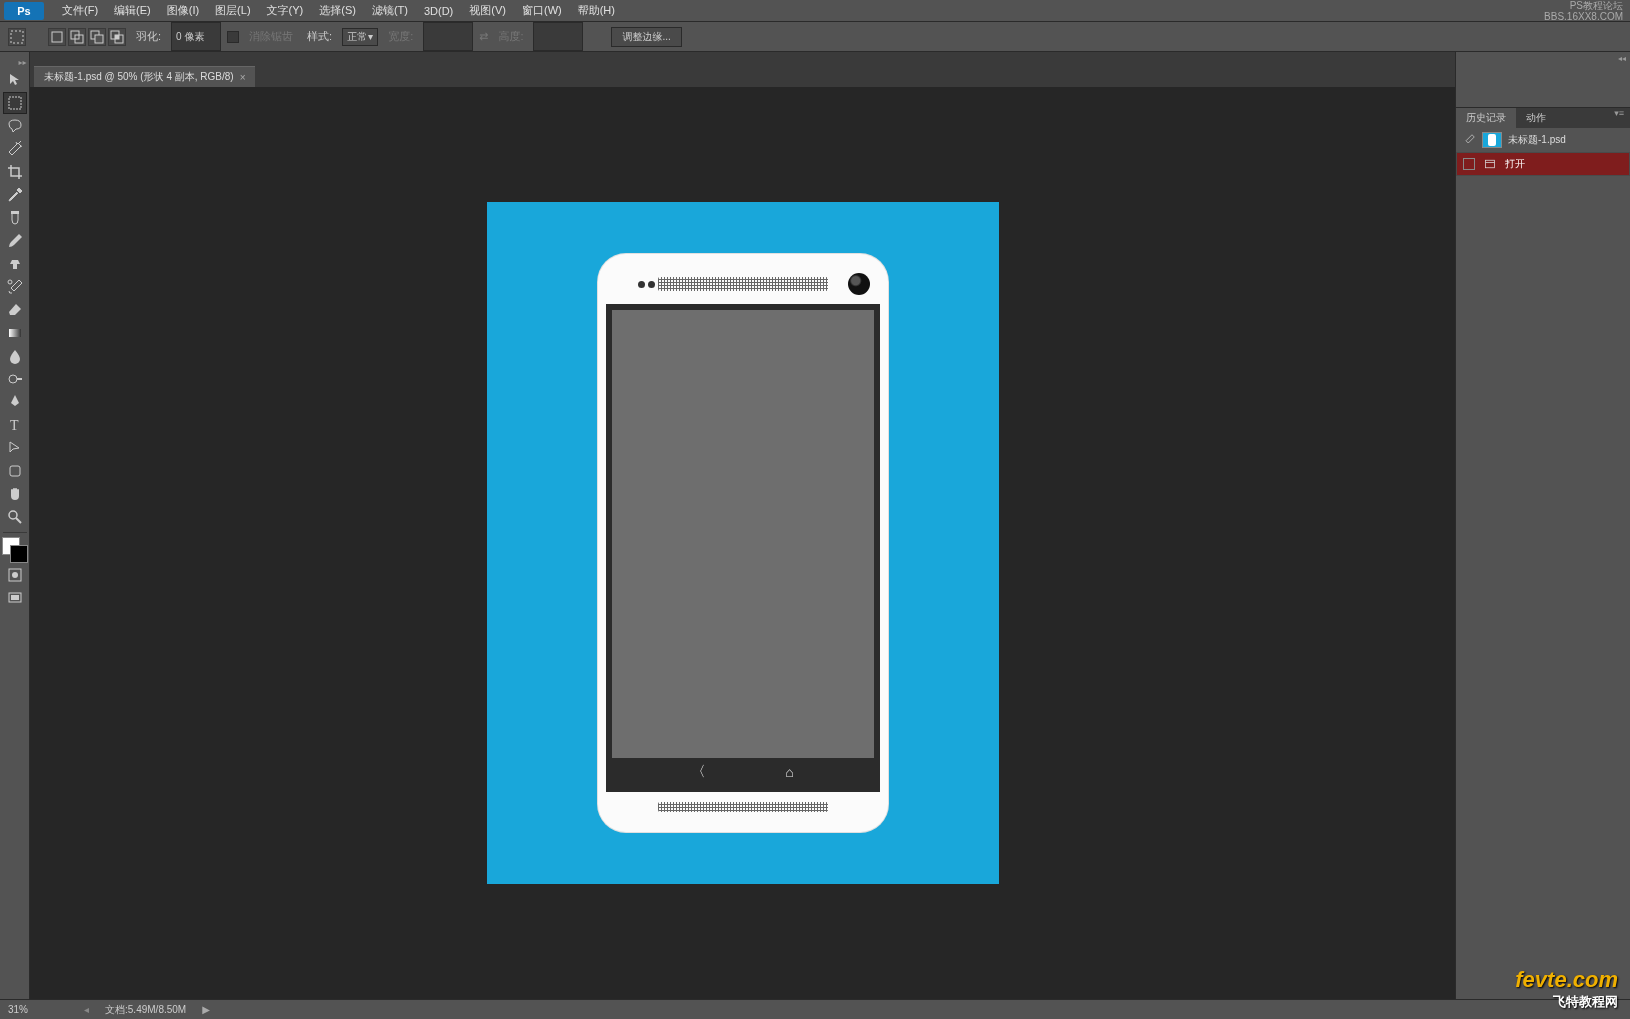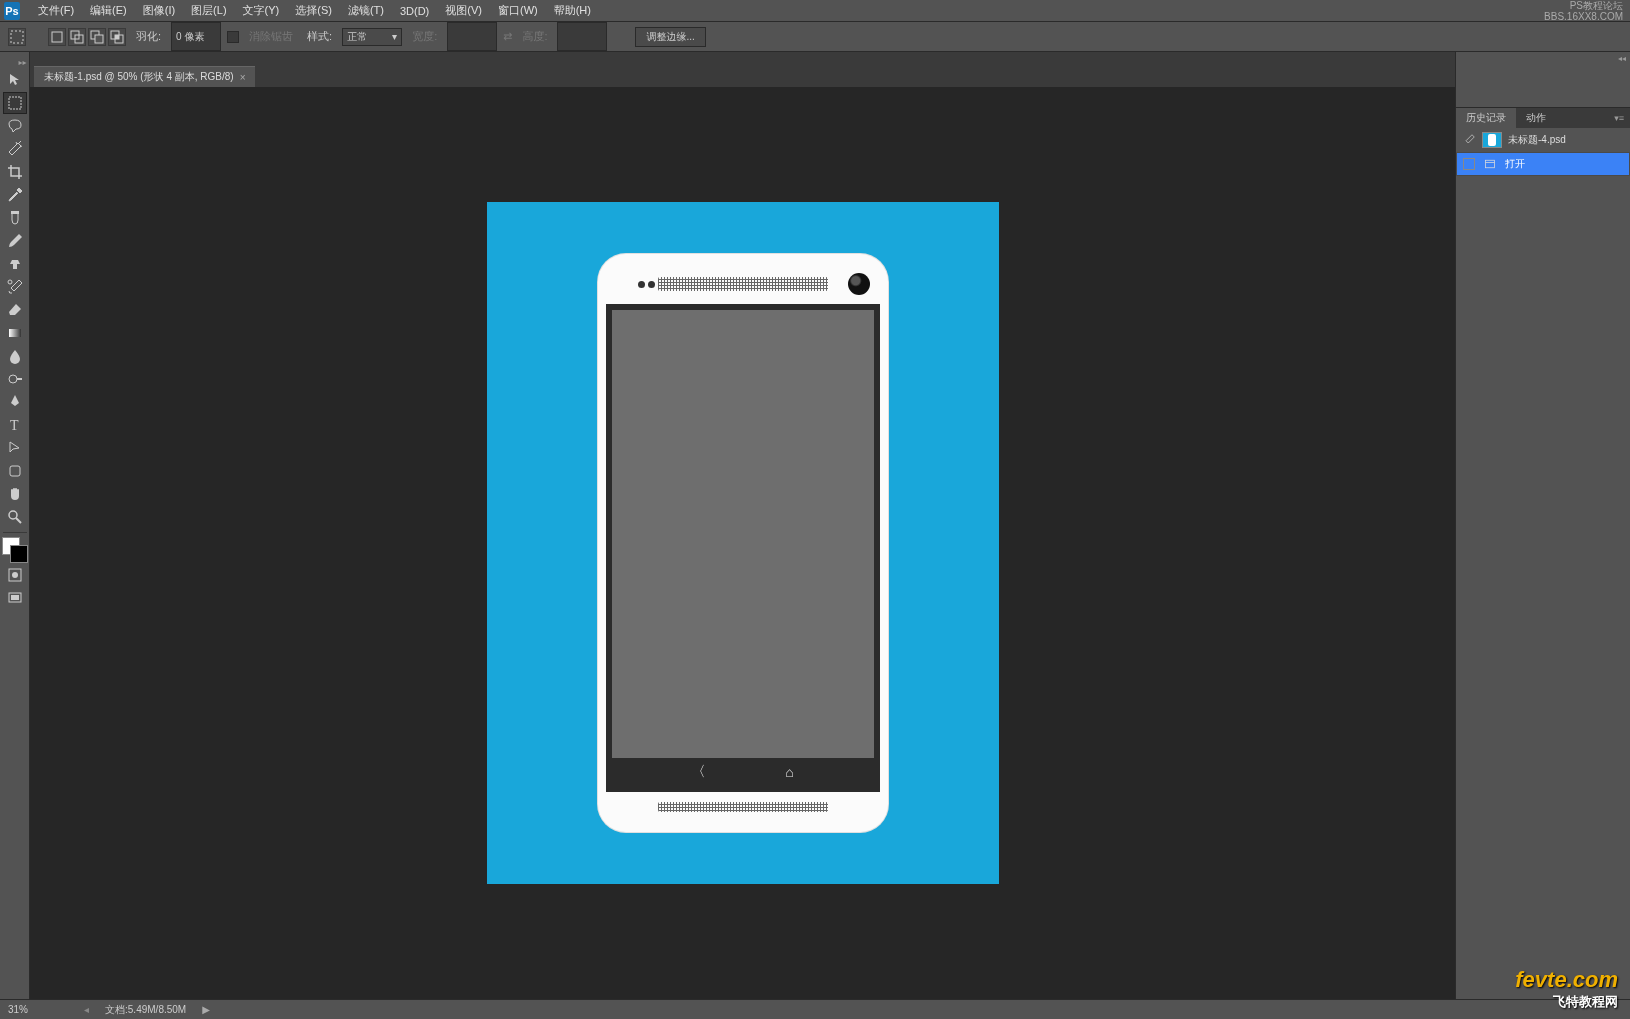--- a/index.html
+++ b/index.html
@@ -1,30 +1,30 @@
 <!DOCTYPE html>
 <html><head>
 <meta charset="utf-8">
 <style>
 * { margin: 0; padding: 0; box-sizing: border-box; user-select: none; }
 body { width: 1630px; height: 1019px; background: #535353; font-family: "Microsoft YaHei", Arial, sans-serif; font-size: 11px; color: #ccc; overflow: hidden; position: relative; }
 
 
 .menubar { height: 22px; background: #535353; display: flex; align-items: center; padding-left: 4px; border-bottom: 1px solid #2a2a2a; }
-.ps-logo { width: 16px; height: 18px; background: #1473b6; color: #fff; font-weight: bold; font-size: 11px; display: flex; align-items: center; justify-content: center; border-radius: 2px; margin-right: 10px; }
+.ps-logo { width: 40px; height: 18px; background: #1473b6; color: #fff; font-weight: bold; font-size: 11px; display: flex; align-items: center; justify-content: center; border-radius: 2px; margin-right: 10px; }
 .menu-item { padding: 0 8px; cursor: pointer; color: #e0e0e0; }
 .menubar-right { margin-left: auto; text-align: right; padding-right: 7px; font-size: 10px; color: #aaa; line-height: 1.1; }
 
 
 .optionsbar { height: 30px; background: #535353; display: flex; align-items: center; padding: 0 8px; gap: 6px; border-bottom: 1px solid #2a2a2a; }
 .opt-group { display: flex; gap: 2px; }
 .opt-btn { width: 18px; height: 18px; background: #4a4a4a; border: 1px solid #3a3a3a; display: flex; align-items: center; justify-content: center; }
 .opt-label { color: #ccc; padding: 0 4px; }
 .opt-input { width: 50px; height: 29px; background: #3a3a3a; border: 1px solid #2a2a2a; color: #ccc; font-size: 10px; padding: 0 4px; }
-.opt-select { width: 60px; height: 18px; background: #4a4a4a; border: 1px solid #2a2a2a; color: #ccc; font-size: 10px; display:flex; align-items:center; padding:0 4px; justify-content:space-between;}
+.opt-select { width: 36px; height: 18px; background: #4a4a4a; border: 1px solid #2a2a2a; color: #ccc; font-size: 10px; display:flex; align-items:center; padding:0 4px; justify-content:space-between;}
 .opt-check { width: 12px; height: 12px; background: #3a3a3a; border: 1px solid #2a2a2a; }
 .opt-button { padding: 2px 10px; background: #4a4a4a; border: 1px solid #2a2a2a; color: #ccc; font-size: 10px; text-align: right; }
 .disabled { color: #777; }
 
 
 .main { display: flex; height: calc(1019px - 52px - 20px); }
 
 
 .toolbox { width: 30px; background: #535353; border-right: 1px solid #2a2a2a; display: flex; flex-direction: column; align-items: center; padding-top: 6px; gap: 1px; }
 .tool { width: 24px; height: 22px; display: flex; align-items: center; justify-content: center; cursor: pointer; position:relative; }
@@ -51,26 +51,26 @@
 .screen { flex:1; background:#6e6e6e; }
 .navbar { height:28px; display:flex; align-items:center; justify-content:space-around; padding:0 40px;}
 .nav-ico { color:#e0e0e0; font-size:14px;}
 .phone-bottom { width:100%; height:30px; display:flex; align-items:center; justify-content:center;}
 .speaker-bottom { width: 170px; height: 10px; background: repeating-linear-gradient(90deg,#666 0 1px,transparent 1px 3px), repeating-linear-gradient(0deg,#666 0 1px,transparent 1px 3px); background-size:3px 3px; border-radius:2px;}
 
 
 .panels { width: 175px; background: #535353; border-left: 1px solid #2a2a2a; display:flex; flex-direction:column;}
 .panel-collapsed-strip { height: 56px; border-bottom:1px solid #2a2a2a; position:relative;}
 .panel-collapsed-strip::before{content:'◂◂'; position:absolute; right:4px; top:2px; font-size:8px; color:#999;}
-.panel-tabs { display:flex; background:#3a3a3a; height:20px; align-items:center;}
+.panel-tabs { display:flex; background:#3a3a3a; height:20px; align-items:flex-start;}
 .ptab { padding:3px 10px; font-size:10px; color:#ccc; }
 .ptab.active { background:#535353; }
 .history-list { flex:0 0 auto; }
 .hist-row { display:flex; align-items:center; gap:6px; padding:4px 6px; font-size:10px; color:#ddd;}
-.hist-row.sel { background:#3b82f6; color:#fff; border:1px solid #4a4a4a;gap:8px;}
+.hist-row.sel { background:#7f1d1d; color:#fff; border:1px solid #4a4a4a;gap:8px;}
 .hist-thumb { width:20px; height:16px; background:#19a7da; border:1px solid #888; display:flex;align-items:center;justify-content:center;}
 .hist-ico { width:14px;height:14px; display:flex;align-items:center;justify-content:center; color:#ccc;}
 
 
 .statusbar { position:absolute; bottom:0; left:0; right:0; height:20px; background:#535353; border-top:1px solid #2a2a2a; display:flex; align-items:center; padding:0 8px; gap:16px; font-size:10px; color:#ccc;}
 .statusbar .zoom { width:60px; }
 .statusbar .arrow-r { color:#aaa;}
 
 
 .watermark { position:absolute; right:12px; bottom:8px; text-align:right; color:#fff; text-shadow:1px 1px 2px #000; font-family: Arial; }
@@ -327,21 +327,21 @@
     <div class="history-list">
       <div class="hist-row">
         <div class="hist-ico">
             <svg width="12" height="12" viewBox="0 0 16 16">
               <path d="M12 1 L15 4 L7 12 L4 9 Z" fill="none" stroke="#ccc"></path>
             </svg>
           </div>
         <div class="hist-thumb">
             <div style="width:8px;height:12px;background:#fff;border-radius:2px"></div>
           </div>
-        <span>未标题-4.psd</span>
+        <span>未标题-1.psd</span>
       </div>
       <div class="hist-row sel">
         <div style="width:12px;height:12px;border:1px solid #888"></div>
         <div class="hist-ico">
             <svg width="12" height="12" viewBox="0 0 16 16">
               <rect x="2" y="3" width="12" height="10" fill="none" stroke="#ddd"></rect>
               <path d="M2 6 L14 6" stroke="#ddd"></path>
             </svg>
           </div>
         <span>打开</span>

